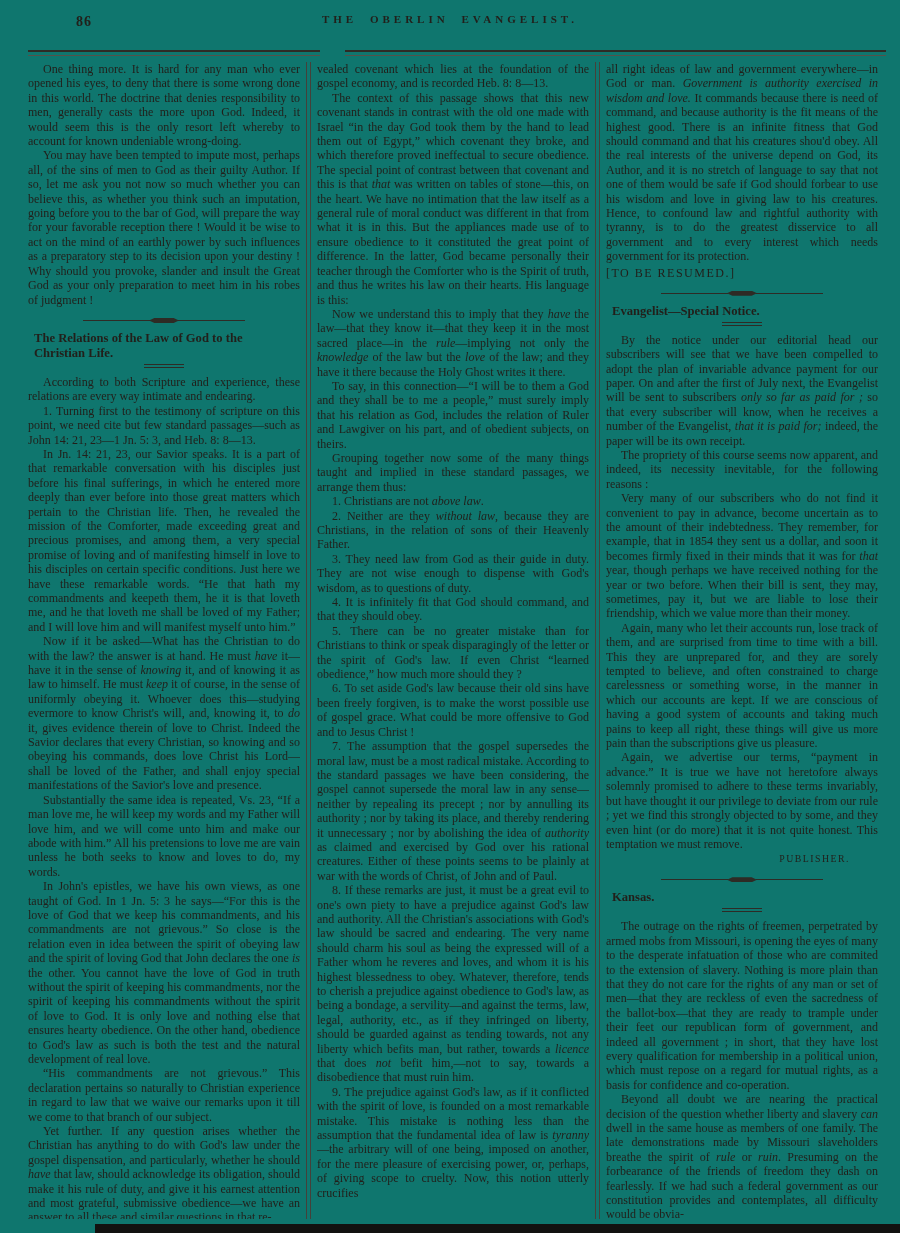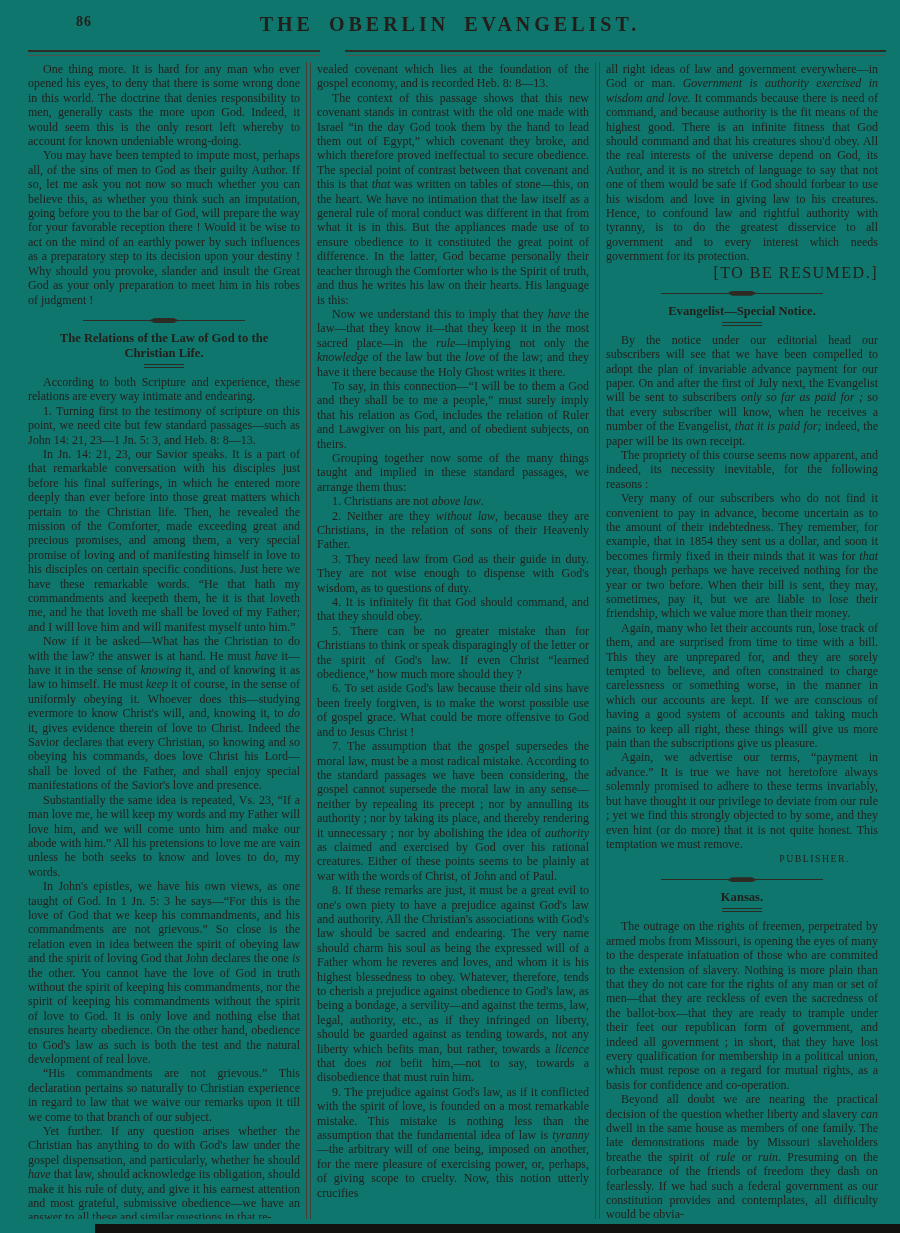--- a/index.html
+++ b/index.html
@@ -17,21 +17,21 @@
   }
   
   .header{position:absolute;top:0;left:0;right:0;height:48px;}
   .page-number{
     position:absolute;top:14px;left:76px;
     font-size:14px;font-weight:bold;letter-spacing:1px;
   }
   .masthead{
     position:absolute;top:13px;left:0;right:0;
     text-align:center;
-    font-size:20px;font-weight:bold;letter-spacing:4px;
+    font-size:11px;font-weight:bold;letter-spacing:4px;
     word-spacing:6px;
   }
   .header-rule{position:absolute;top:50px;height:3px;
     border-top:2px solid #2e2b25;border-bottom:1px solid #55514a;}
   .header-rule.left{left:28px;width:292px;}
   .header-rule.right{left:345px;right:14px;}
   
   .columns{
     position:absolute;top:62px;left:28px;right:10px;bottom:14px;
     display:flex;
@@ -50,21 +50,21 @@
   }
   .para{
     margin:0;
     font-size:12px;
     line-height:14.4px;
     text-indent:15px;
   }
   .para.noindent{text-indent:0;}
   .article-heading{
     margin:7px 6px 3px 6px;
-    text-align:center;
+    text-align:left;
     font-size:12.6px;font-weight:bold;
     line-height:15px;
     text-indent:0;
   }
   .short-rule{
     width:40px;height:2px;
     margin:3px auto 7px auto;
     border-top:1px solid #2e2b25;
     border-bottom:1px solid #2e2b25;
   }
@@ -75,22 +75,22 @@
   }
   .arrow-divider .line{flex:1;border-top:1px solid #2e2b25;}
   .arrow-divider .diamond{
     width:30px;height:5px;
     background:#2e2b25;
     clip-path:polygon(0 50%,18% 0,82% 0,100% 50%,82% 100%,18% 100%);
     margin:0 -1px;
   }
   .centered-line{
     margin:2px 0 1px 0;
-    text-align:right;text-indent:0;
-    font-size:16px;letter-spacing:1.5px;
+    text-align:left;text-indent:0;
+    font-size:12px;letter-spacing:1.5px;
     line-height:14px;
   }
   .signature{
     margin:1px 28px 1px 0;
     text-align:right;text-indent:0;
     font-size:9.8px;letter-spacing:1.5px;
     line-height:14px;
   }
   
   .bottom-bar{

